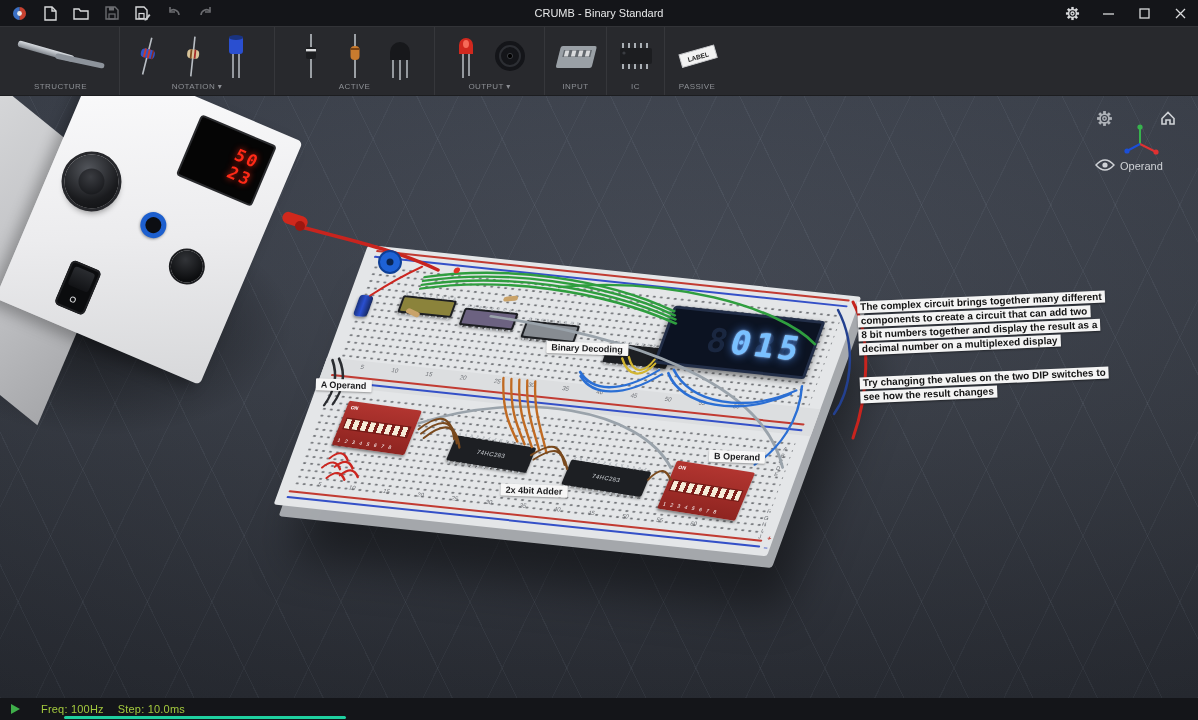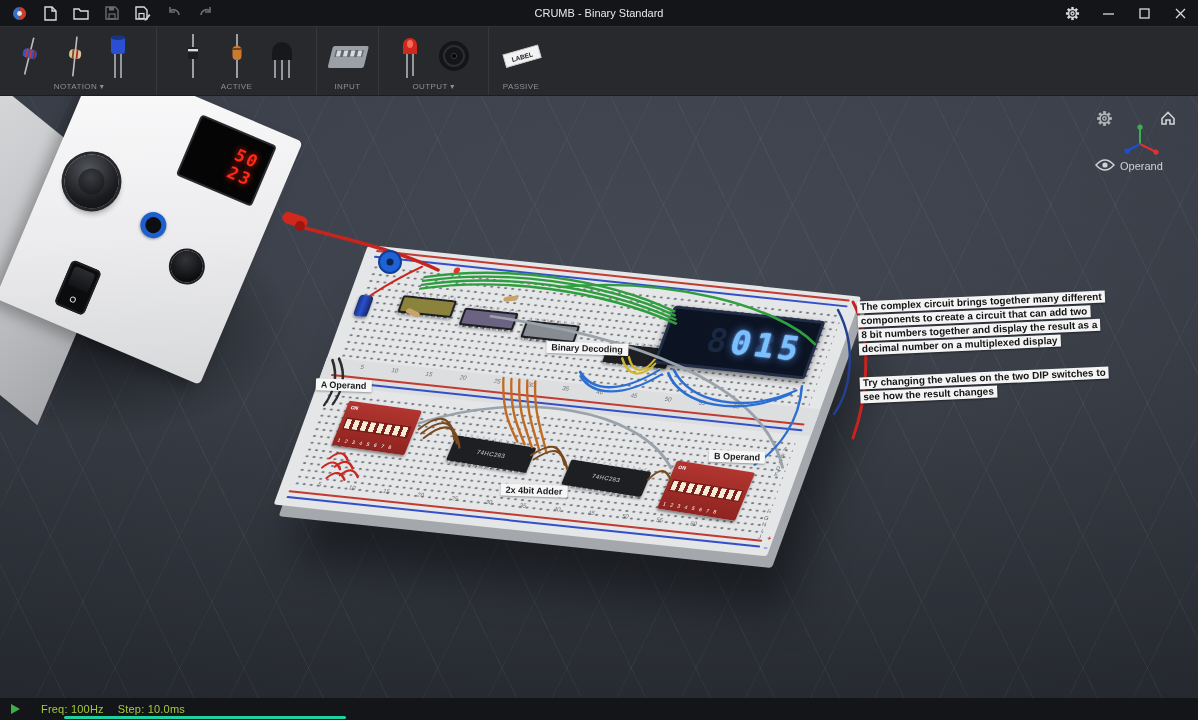--- a/index.html
+++ b/index.html
@@ -199,20 +199,35 @@
       <svg width="11" height="11" viewBox="0 0 11 11">
           <path d="M1 1 L10 10 M10 1 L1 10" stroke="#d9dadc" stroke-width="1.3"></path>
         </svg>
     </span>
   </div>
 </div>
 
 <div class="toolbar">
 
 
+  <div class="tgroup g-structure">
+    <div class="icons">
+      <svg width="104" height="44" viewBox="0 0 104 44">
+        <defs>
+            <linearGradient id="metal" x1="0" y1="0" x2="0" y2="1">
+              <stop offset="0" stop-color="#d9dde2"></stop>
+              <stop offset="1" stop-color="#82878e"></stop>
+            </linearGradient>
+          </defs>
+        <rect x="8" y="14" width="58" height="6.5" rx="3" fill="url(#metal)" transform="rotate(16 37 17)"></rect>
+        <rect x="46" y="24" width="50" height="5.5" rx="2.7" fill="#8d939b" transform="rotate(12 70 26)"></rect>
+      </svg>
+    </div>
+    <div class="tlabel">STRUCTURE</div>
+  </div>
 
   <div class="tgroup g-passive">
     <div class="icons">
       <svg width="140" height="48" viewBox="0 0 140 48">
         <g transform="translate(18,4) rotate(14)">
             <line x1="7" y1="0" x2="7" y2="38" stroke="#b9bec4" stroke-width="1.6"></line>
             <rect x="0" y="12" width="14" height="9" rx="4" fill="#2f55cc"></rect>
             <rect x="3" y="12" width="2" height="9" fill="#c43b2e"></rect>
             <rect x="7" y="12" width="2" height="9" fill="#c43b2e"></rect>
             <rect x="11" y="12" width="1.6" height="9" fill="#8a2a20"></rect>
@@ -247,56 +262,68 @@
             <rect x="1.5" y="12" width="9" height="14" rx="4" fill="#c97b2e"></rect>
             <rect x="1.5" y="14" width="9" height="2" fill="#7a4212"></rect>
           </g>
         <g transform="translate(106,6)">
             <path d="M4 22 v18 M11 22 v20 M18 22 v18" stroke="#b9bec4" stroke-width="1.5" fill="none"></path>
             <path d="M1 22 v-8 a10 10 0 0 1 20 0 v8 Z" fill="#17181b"></path>
           </g>
       </svg>
     </div>
     <div class="tlabel">ACTIVE</div>
+  </div>
+
+  <div class="tgroup g-output">
+    <div class="icons">
+      <svg width="96" height="48" viewBox="0 0 96 48">
+        <g transform="translate(16,2)">
+            <path d="M5 20 v24 M11 20 v22" stroke="#b9bec4" stroke-width="1.5" fill="none"></path>
+            <path d="M1 20 v-9 a7 7 0 0 1 14 0 v9 Z" fill="#d1281e"></path>
+            <ellipse cx="8" cy="10" rx="3" ry="4" fill="#ff7a66" opacity=".8"></ellipse>
+          </g>
+        <g transform="translate(52,8)">
+            <circle cx="16" cy="16" r="15" fill="#141519"></circle>
+            <circle cx="16" cy="16" r="10" fill="none" stroke="#2c2e33" stroke-width="2"></circle>
+            <circle cx="16" cy="16" r="2.6" fill="#000" stroke="#3a3c41"></circle>
+          </g>
+      </svg>
+    </div>
+    <div class="tlabel">OUTPUT ▾</div>
   </div>
 
   <div class="tgroup g-input">
     <div class="icons">
       <svg width="52" height="44" viewBox="0 0 52 44">
         <g transform="translate(8,8) skewX(-14)">
             <rect x="4" y="4" width="36" height="22" rx="2" fill="#9aa0a6"></rect>
             <rect x="8" y="8" width="28" height="7" fill="#63686e"></rect>
             <rect x="9.5" y="8.5" width="4" height="6" fill="#d9dadc"></rect>
             <rect x="16.5" y="8.5" width="4" height="6" fill="#d9dadc"></rect>
             <rect x="23.5" y="8.5" width="4" height="6" fill="#d9dadc"></rect>
             <rect x="30.5" y="8.5" width="4" height="6" fill="#d9dadc"></rect>
           </g>
       </svg>
     </div>
     <div class="tlabel">INPUT</div>
   </div>
 
-  <div class="tgroup g-output">
-    <div class="icons">
-      <svg width="96" height="48" viewBox="0 0 96 48">
-        <g transform="translate(16,2)">
-            <path d="M5 20 v24 M11 20 v22" stroke="#b9bec4" stroke-width="1.5" fill="none"></path>
-            <path d="M1 20 v-9 a7 7 0 0 1 14 0 v9 Z" fill="#d1281e"></path>
-            <ellipse cx="8" cy="10" rx="3" ry="4" fill="#ff7a66" opacity=".8"></ellipse>
-          </g>
-        <g transform="translate(52,8)">
-            <circle cx="16" cy="16" r="15" fill="#141519"></circle>
-            <circle cx="16" cy="16" r="10" fill="none" stroke="#2c2e33" stroke-width="2"></circle>
-            <circle cx="16" cy="16" r="2.6" fill="#000" stroke="#3a3c41"></circle>
-          </g>
-      </svg>
-    </div>
-    <div class="tlabel">OUTPUT ▾</div>
-  </div>
-
+  <div class="tgroup g-ic">
+    <div class="icons">
+      <svg width="48" height="44" viewBox="0 0 48 44">
+        <g>
+            <rect x="8" y="14" width="32" height="16" rx="2" fill="#1c1d20"></rect>
+            <path d="M11 14 v-5 M17 14 v-5 M23 14 v-5 M29 14 v-5 M35 14 v-5 M11 30 v5 M17 30 v5 M23 30 v5 M29 30 v5 M35 30 v5" stroke="#b9bec4" stroke-width="1.8"></path>
+            <circle cx="12" cy="19" r="1.6" fill="#3a3c41"></circle>
+          </g>
+      </svg>
+    </div>
+    <div class="tlabel">IC</div>
+  </div>
 
   <div class="tgroup g-notation">
     <div class="icons">
       <svg width="56" height="44" viewBox="0 0 56 44">
         <g transform="rotate(-16 28 22)">
             <rect x="11" y="16" width="36" height="13" fill="#f2f2f2" stroke="#c9cacd"></rect>
             <text x="29" y="25.5" text-anchor="middle" font-size="6.5" font-family="Liberation Sans, sans-serif" font-weight="bold" fill="#222">LABEL</text>
           </g>
       </svg>
     </div>

